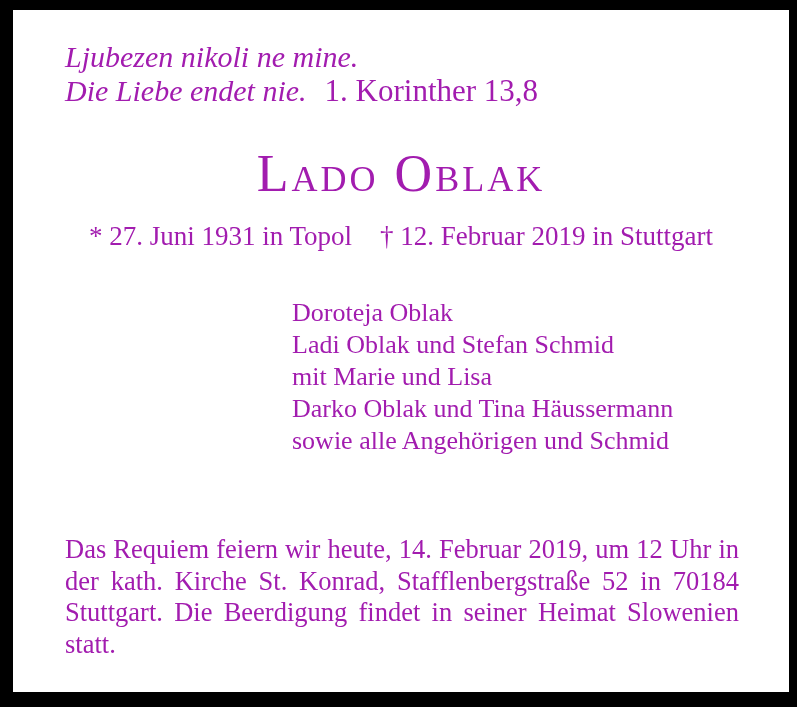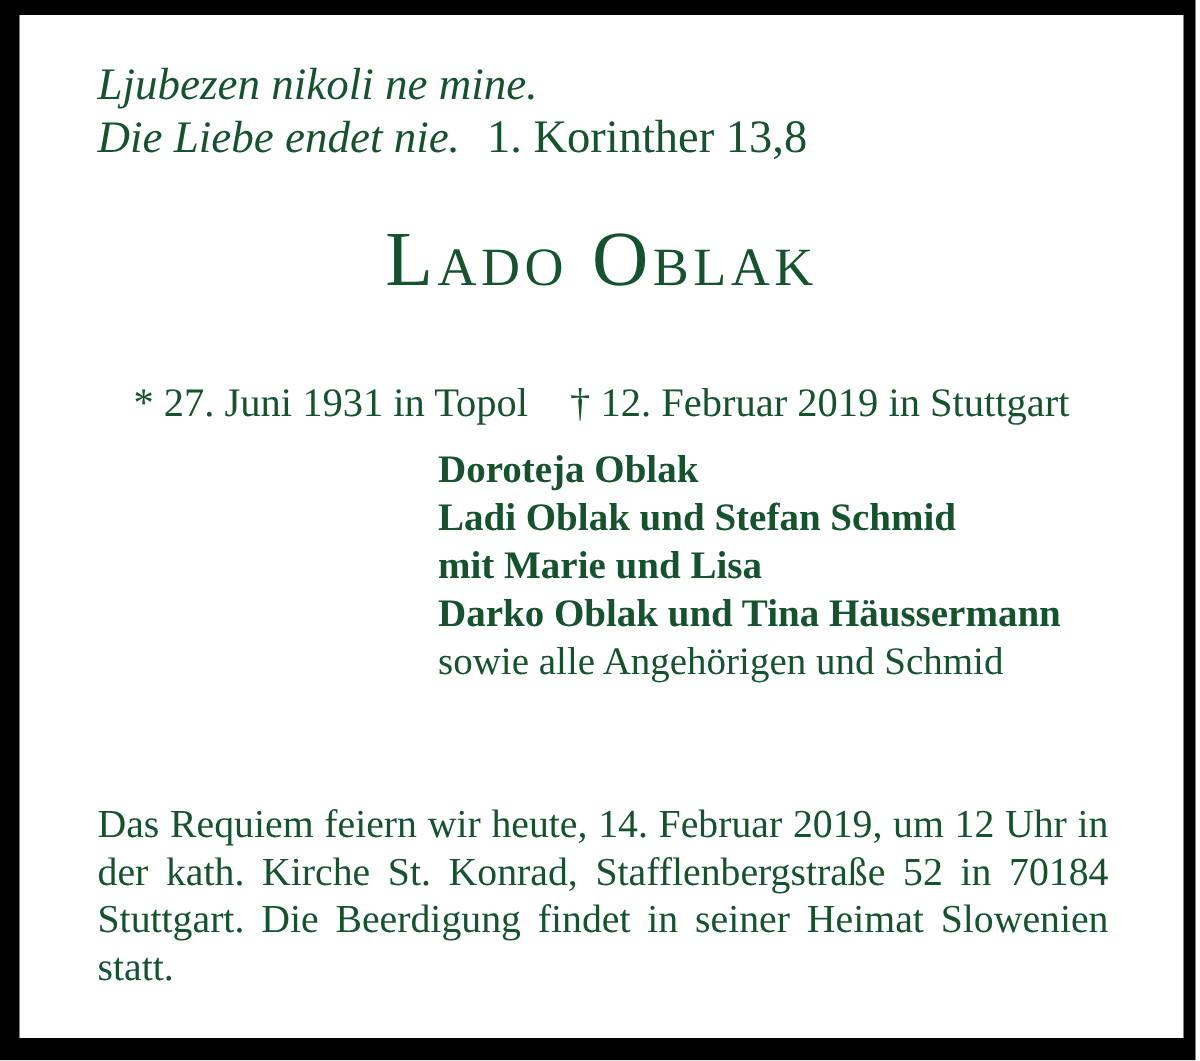--- a/index.html
+++ b/index.html
@@ -5,21 +5,21 @@
   html, body {
     margin: 0;
     padding: 0;
     background: #ffffff;
   }
   .page {
     position: relative;
     width: 800px;
     height: 707px;
     background: #ffffff;
-    color: #14532d;
+    color: #a21caf;
     font-family: "Liberation Serif", serif;
     overflow: hidden;
   }
   
   .frame {
     position: absolute;
     left: 0;
     top: 0;
     right: 3px;
     bottom: 0;
@@ -60,35 +60,34 @@
   }
   .dates-line {
     position: absolute;
     left: 13px;
     right: 11px;
     top: 220px;
     text-align: center;
     font-size: 27px;
     line-height: 32px;
     white-space: nowrap;
-    margin-top: 32px;
   }
   .dates-line .death {
     margin-left: 28px;
   }
   .mourners {
     position: absolute;
     left: 292px;
     top: 297px;
     font-size: 26px;
     line-height: 32px;
     white-space: nowrap;
   }
   .mourners .name {
-    font-weight: bold;
+    font-weight: normal;
   }
   .details {
     position: absolute;
     left: 65px;
     top: 534px;
     width: 674px;
     font-size: 26.5px;
     line-height: 31.5px;
     text-align: justify;
   }

